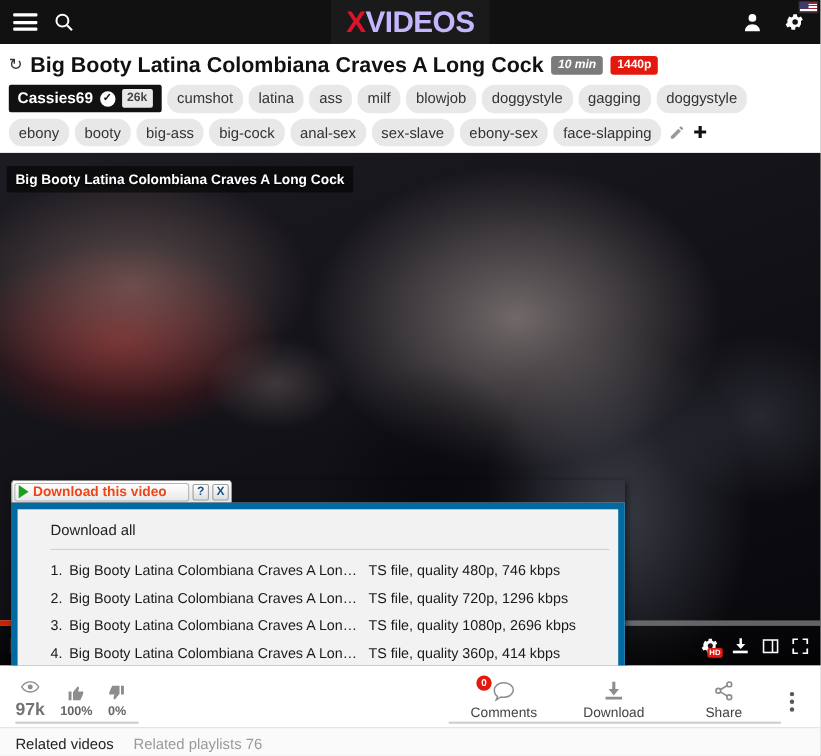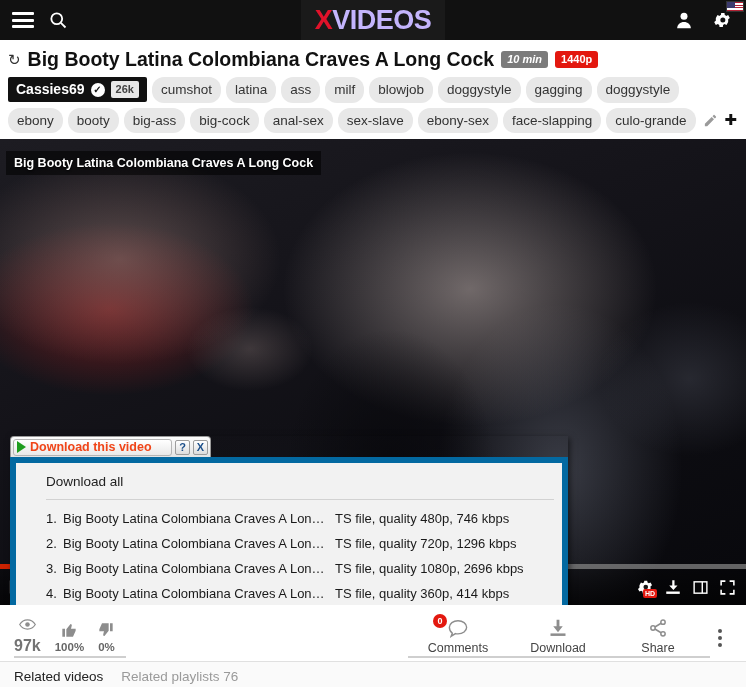--- a/index.html
+++ b/index.html
@@ -321,21 +321,20 @@
   <span class="tag">gagging</span>
   <span class="tag">doggystyle</span>
   <span class="tag">ebony</span>
   <span class="tag">booty</span>
   <span class="tag">big-ass</span>
   <span class="tag">big-cock</span>
   <span class="tag">anal-sex</span>
   <span class="tag">sex-slave</span>
   <span class="tag">ebony-sex</span>
   <span class="tag">face-slapping</span>
-  <span class="tag">culo-grande</span>
   <span class="tag-edit">
     <svg width="15" height="15" viewBox="0 0 24 24" fill="#9a9a9a">
       <path d="M3 17.3V21h3.7L17.6 10.1l-3.7-3.7zM20.7 7a1 1 0 0 0 0-1.4l-2.3-2.3a1 1 0 0 0-1.4 0l-1.8 1.8 3.7 3.7z"></path>
     </svg>
   </span>
   <span class="tag-add" style="font-size:15px;color:#111;">✚</span>
 </div>
 
 <div id="player">
   <div id="videoart"></div>

